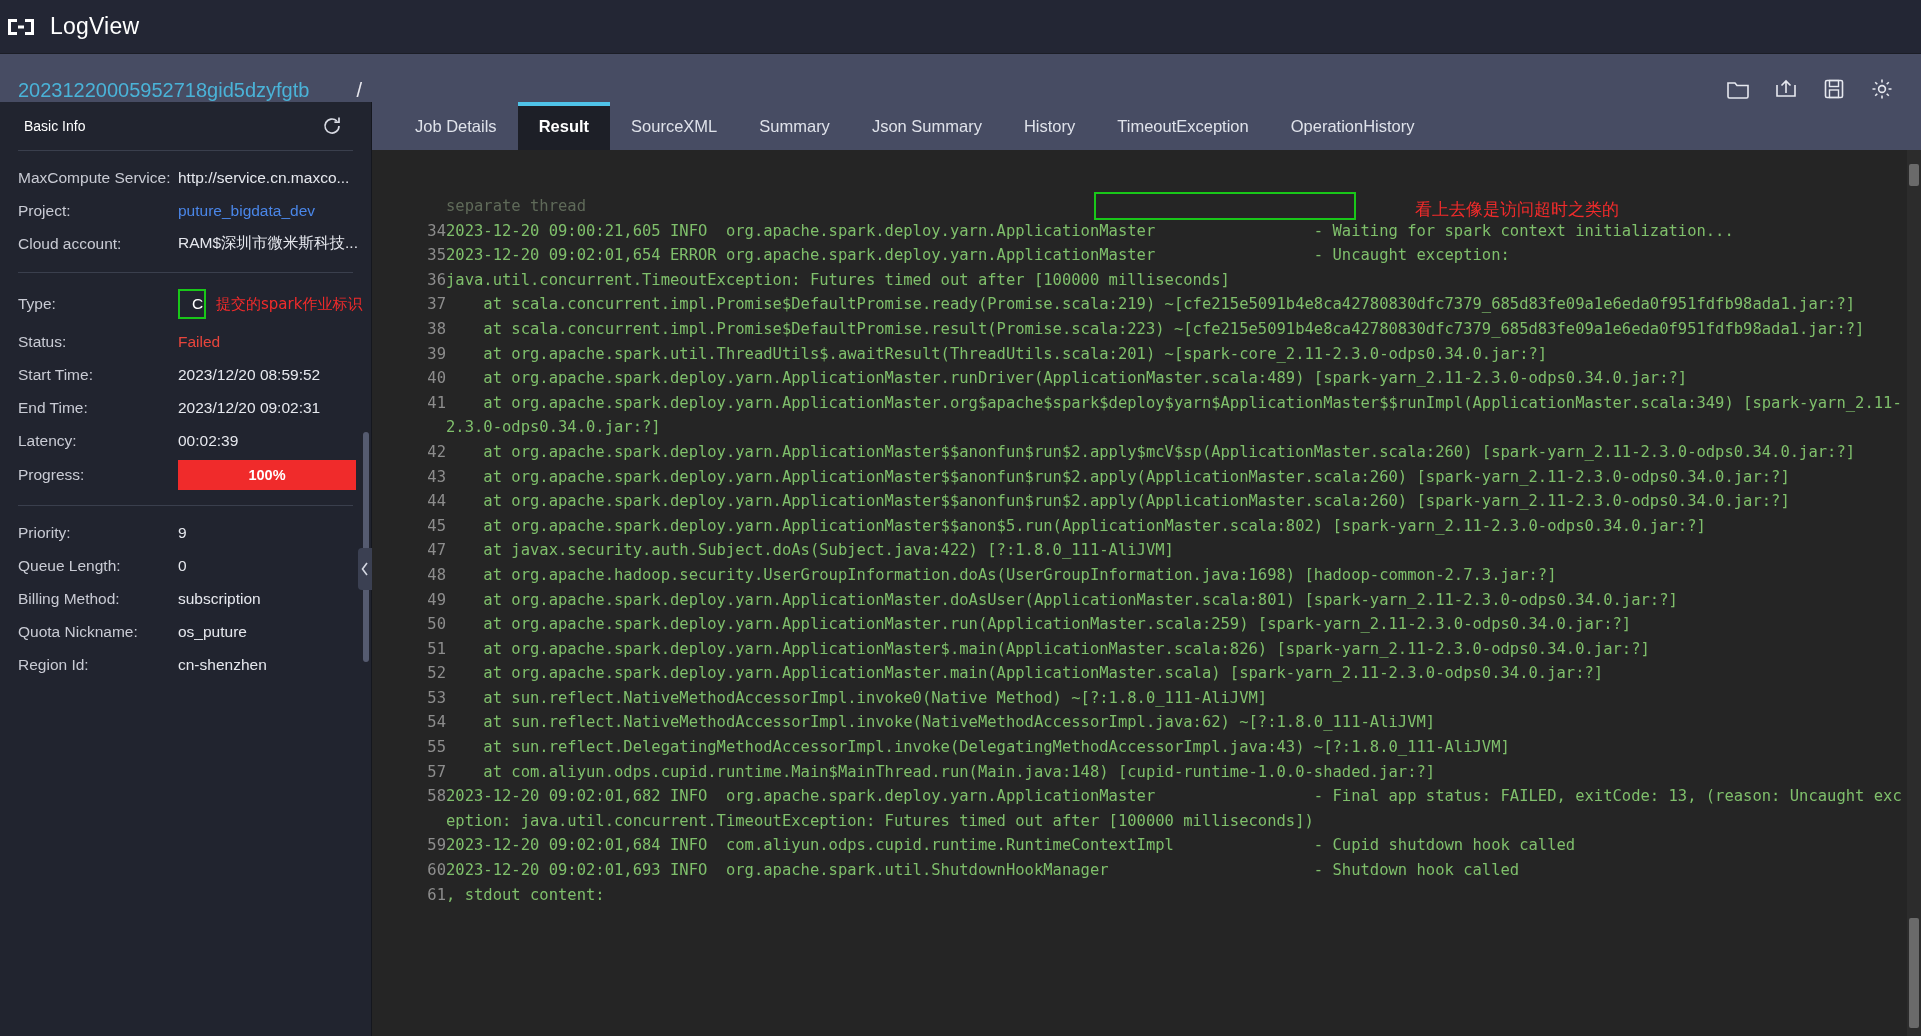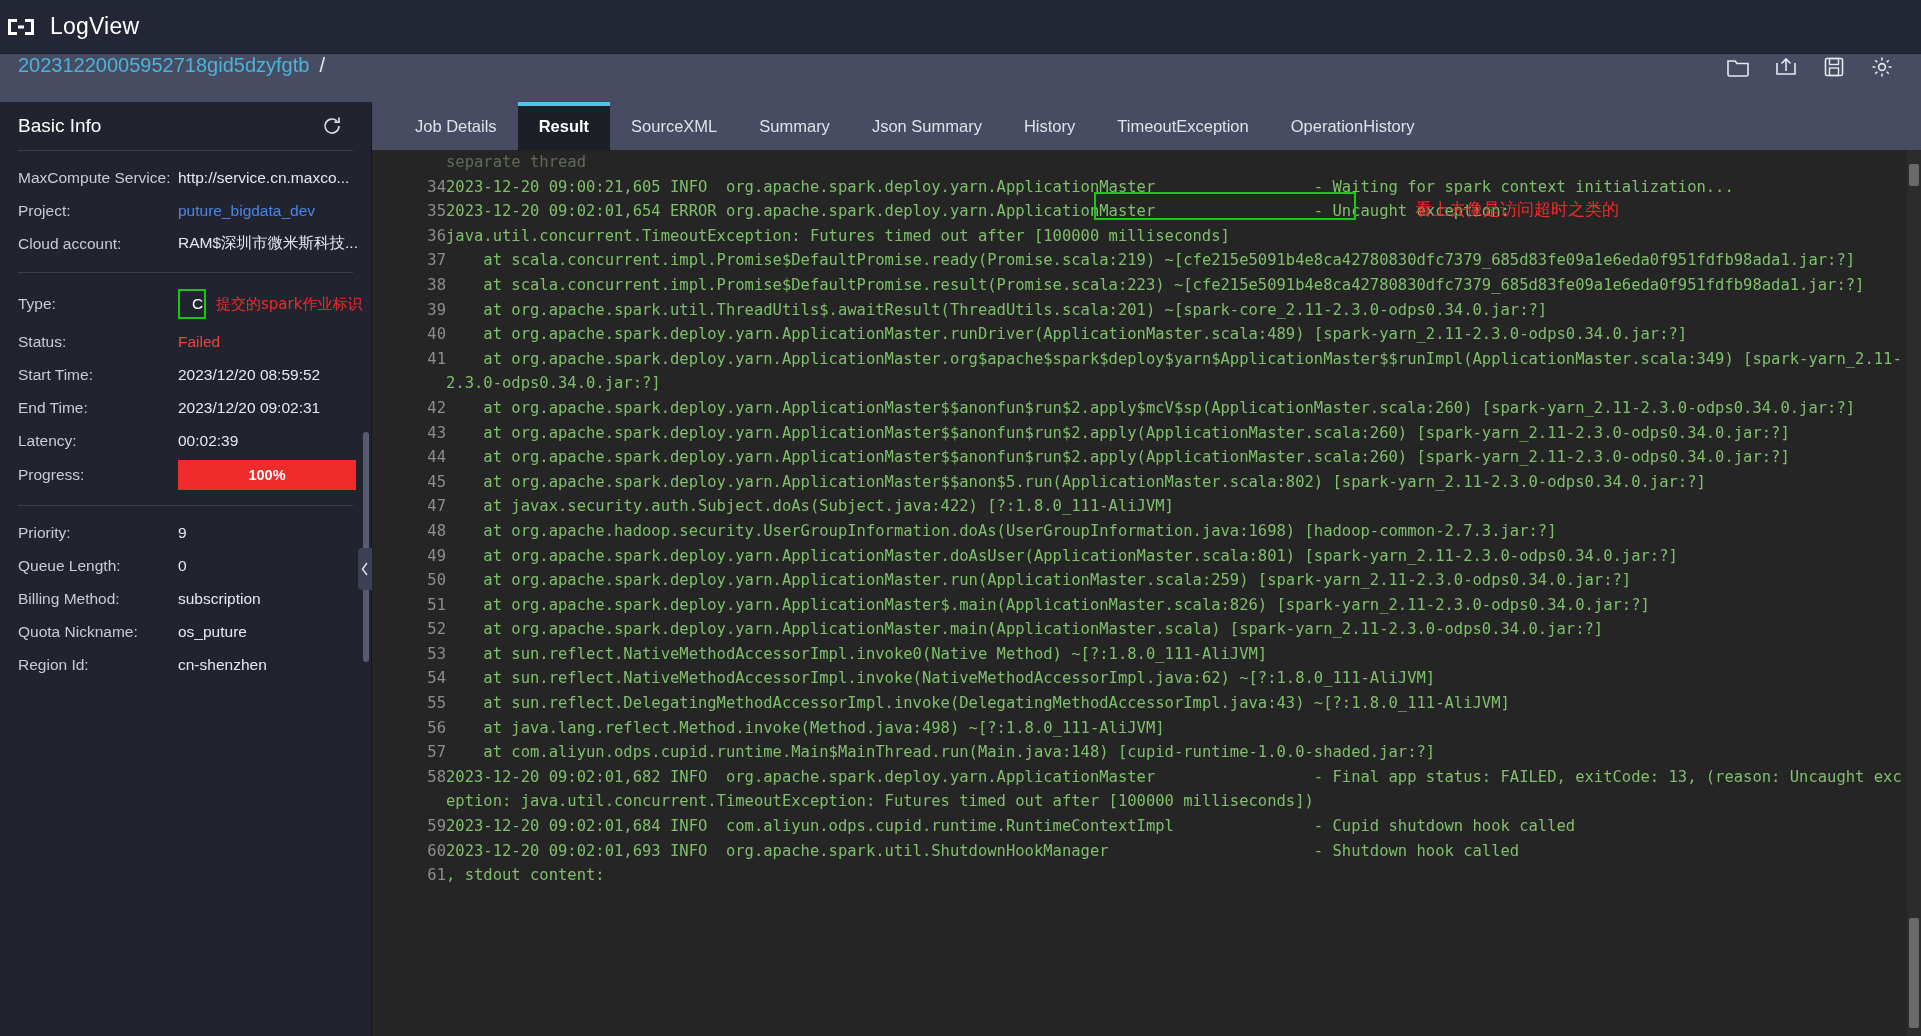--- a/index.html
+++ b/index.html
@@ -23,22 +23,23 @@
     width: 30px; height: 22px;
     display: flex; align-items: center; justify-content: center;
     margin-right: 14px;
   }
   .app-title { color: #ffffff; font-size: 23px; letter-spacing: .2px; }
 
   
   .crumbbar {
     height: 48px; flex: 0 0 48px;
     background: #474c63;
-    display: flex; align-items: flex-start;
+    display: flex; align-items: flex-end;
     padding: 0 20px 0 18px;
+    gap: 37px;
   }
   .crumb-id { color: #4ab3d8; font-size: 20px; }
   .crumb-sep { color: #e8e8ef; font-size: 20px; margin-left: 10px; }
   .crumb-spacer { flex: 1 1 auto; }
   .tool-icons { display: flex; align-items: center; gap: 22px; padding-right: 6px; }
   .tbtn { width: 26px; height: 26px; display: flex; align-items: center; justify-content: center; cursor: pointer; }
   .tbtn svg { display: block; }
 
   
   .body { flex: 1 1 auto; display: flex; min-height: 0; position: relative; }
@@ -49,21 +50,21 @@
     background: #21242f;
     display: flex; flex-direction: column;
     border-right: 1px solid #15171e;
     position: relative;
   }
   .sb-head {
     height: 48px; flex: 0 0 48px;
     display: flex; align-items: center; justify-content: space-between;
     padding: 0 28px 0 18px;
   }
-  .sb-title { color: #ffffff; font-size: 19px; }
+  .sb-title { color: #ffffff; font-size: 14px; margin-left: 6px; }
   .refresh-ic { width: 22px; height: 22px; cursor: pointer; }
   .sb-divider { height: 1px; background: #3a3f4d; margin: 0 18px; }
   .sb-group { padding: 10px 0 12px 0; }
   .sb-row {
     display: flex; align-items: center;
     min-height: 33px; padding: 0 10px 0 18px;
   }
   .sb-label { width: 160px; flex: 0 0 160px; color: #c9cbd4; font-size: 15.5px; }
   .sb-val { color: #e6e8ee; font-size: 15.5px; white-space: nowrap; overflow: hidden; text-overflow: ellipsis; }
   .sb-val.link { color: #4a86e8; }
@@ -110,21 +111,21 @@
     display: flex; align-items: center; padding: 0 21px;
     color: #dfe2ea; font-size: 16.5px; cursor: pointer; position: relative;
   }
   .tab.active { background: #1d1f27; color: #ffffff; font-weight: bold; }
   .tab.active::before {
     content: ""; position: absolute; left: 0; right: 0; top: 0; height: 4px; background: #4fc3e8;
   }
 
   
   .logwrap { flex: 1 1 auto; position: relative; background: #252525; overflow: hidden; }
-  .logscroll { position: absolute; inset: 0 14px 0 0; overflow: hidden; }
+  .logscroll { position: absolute; inset: 0 14px 0 0; overflow: hidden; margin-top: 44px; }
   table.log { border-collapse: collapse; width: 100%; table-layout: fixed; }
   table.log td { vertical-align: top; padding: 0; }
   td.ln {
     width: 74px; text-align: right; padding-right: 16px;
     color: #8d8d8d; font-family: "DejaVu Sans Mono", monospace; font-size: 15.5px;
     line-height: 24.6px; user-select: none;
   }
   td.lt {
     color: #7fbf6b; font-family: "DejaVu Sans Mono", monospace; font-size: 15.5px;
     line-height: 24.6px; white-space: pre-wrap; word-break: break-all; padding-right: 10px;
@@ -404,24 +405,20 @@
                 </tr>
                 <tr>
                   <td class="ln">54</td>
                   <td class="lt">    at sun.reflect.NativeMethodAccessorImpl.invoke(NativeMethodAccessorImpl.java:62) ~[?:1.8.0_111-AliJVM]</td>
                 </tr>
                 <tr>
                   <td class="ln">55</td>
                   <td class="lt">    at sun.reflect.DelegatingMethodAccessorImpl.invoke(DelegatingMethodAccessorImpl.java:43) ~[?:1.8.0_111-AliJVM]</td>
                 </tr>
                 <tr>
-                  <td class="ln">56</td>
-                  <td class="lt">    at java.lang.reflect.Method.invoke(Method.java:498) ~[?:1.8.0_111-AliJVM]</td>
-                </tr>
-                <tr>
                   <td class="ln">57</td>
                   <td class="lt">    at com.aliyun.odps.cupid.runtime.Main$MainThread.run(Main.java:148) [cupid-runtime-1.0.0-shaded.jar:?]</td>
                 </tr>
                 <tr>
                   <td class="ln">58</td>
                   <td class="lt">2023-12-20 09:02:01,682 INFO  org.apache.spark.deploy.yarn.ApplicationMaster                 - Final app status: FAILED, exitCode: 13, (reason: Uncaught exception: java.util.concurrent.TimeoutException: Futures timed out after [100000 milliseconds])</td>
                 </tr>
                 <tr>
                   <td class="ln">59</td>
                   <td class="lt">2023-12-20 09:02:01,684 INFO  com.aliyun.odps.cupid.runtime.RuntimeContextImpl               - Cupid shutdown hook called</td>

